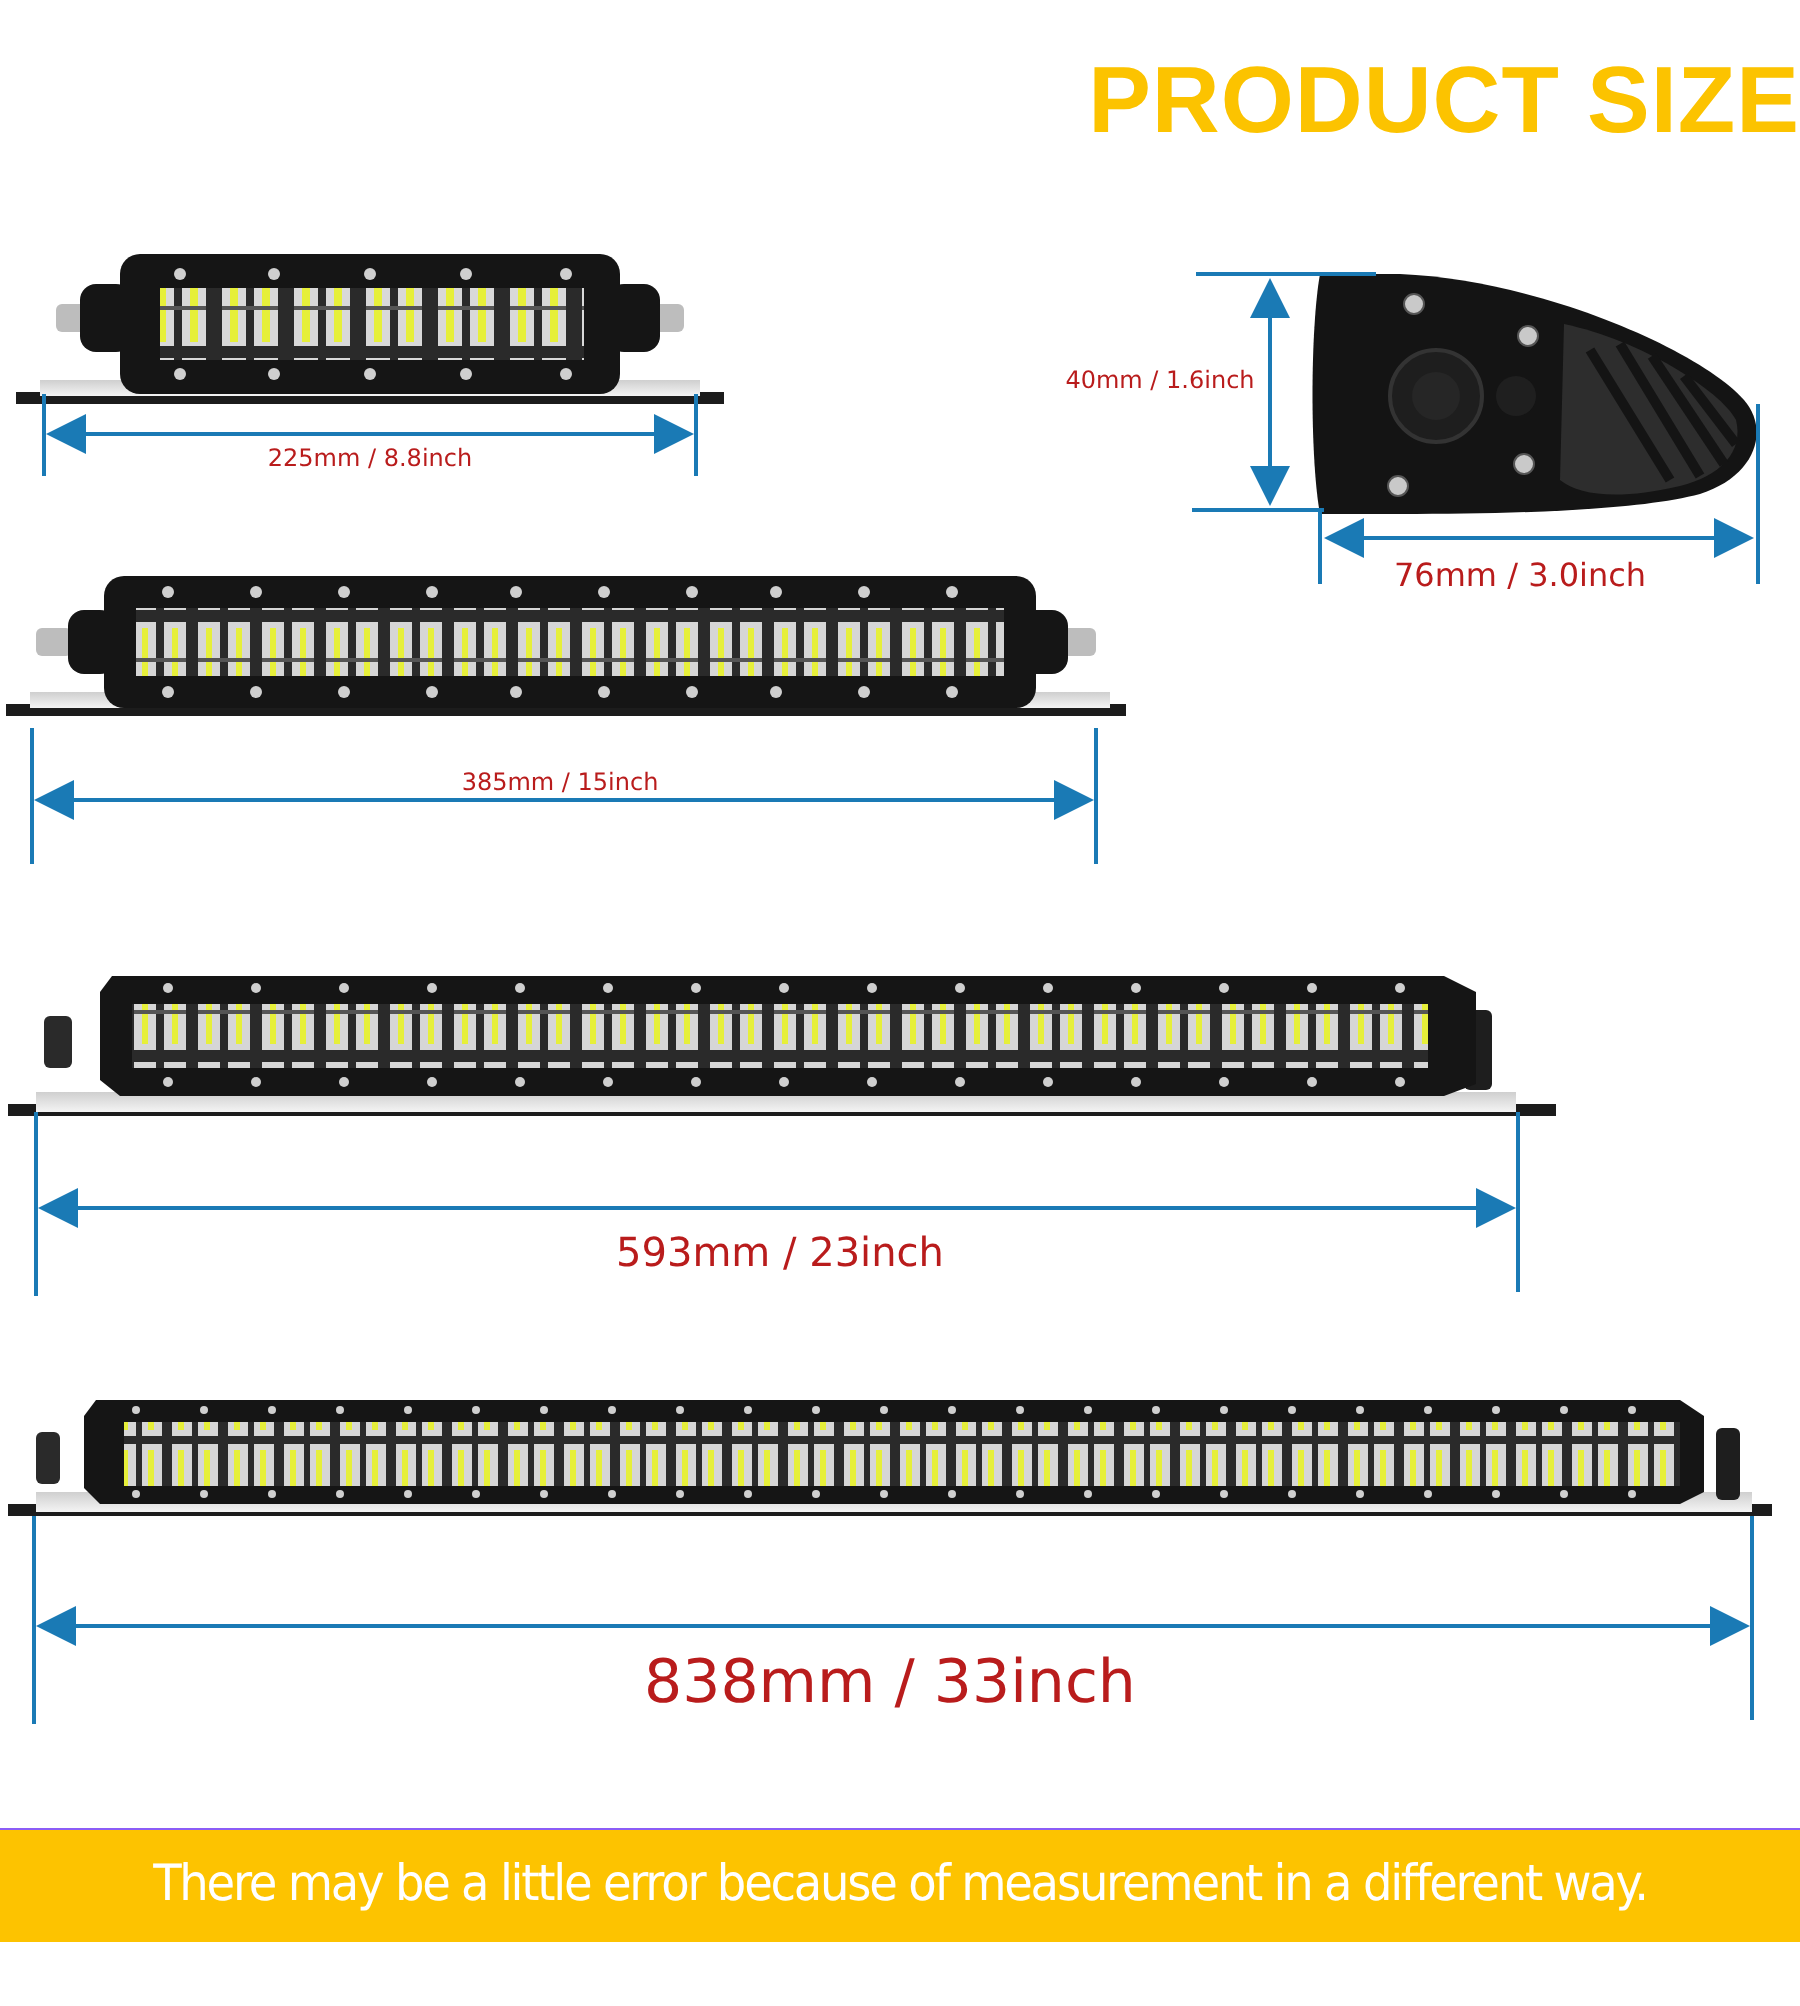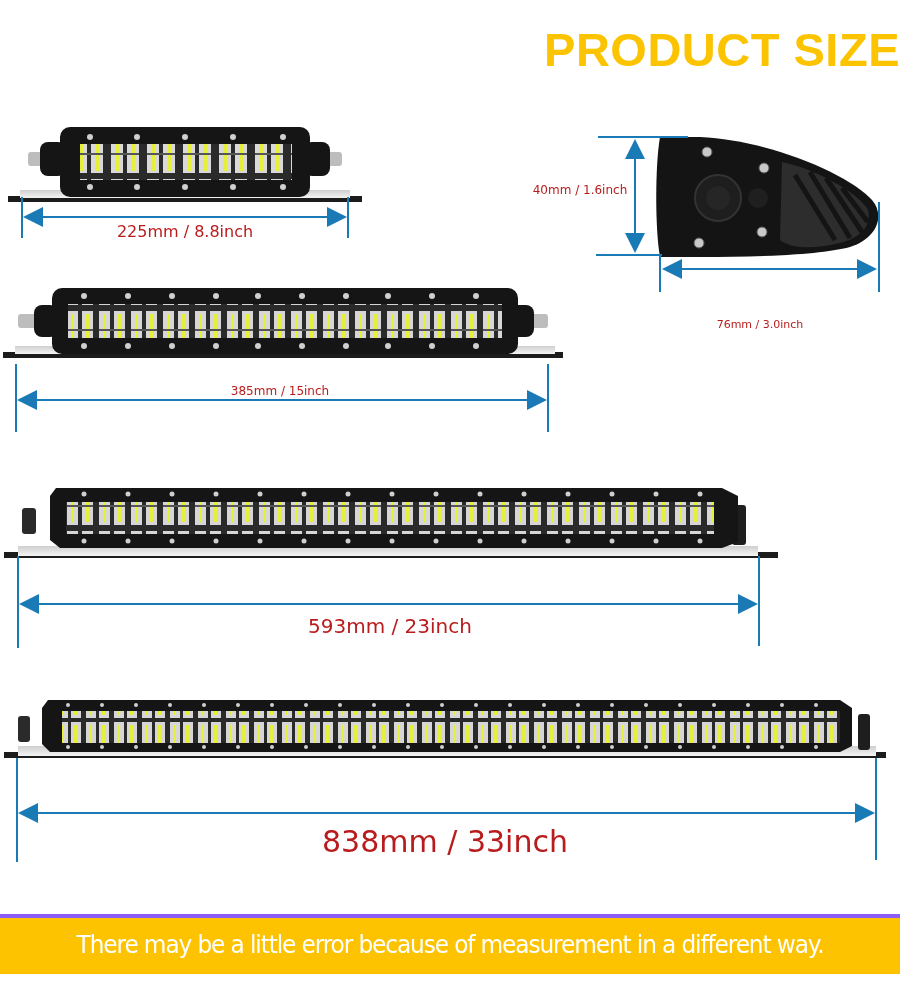--- a/index.html
+++ b/index.html
@@ -8,21 +8,21 @@
     position: absolute; left: 0; top: 22px; width: 900px; text-align: right;
     font-family: "Liberation Sans", sans-serif; font-weight: bold; font-size: 47px;
     color: #fcc300; letter-spacing: 0.5px;
   }
   .dim-label {
     position: absolute; text-align: center; color: #b91c1c;
     font-family: "DejaVu Sans", sans-serif;
   }
   .banner {
     position: absolute; left: 0; top: 914px; width: 900px; height: 56px;
-    background: #fdc300; border-top: 4px solid #8b5cf6;
+    background: #fdc300; border-top: 1px solid #8b5cf6;
   }
   .banner-text {
     position: absolute; left: 0; top: 0; width: 900px; height: 56px; line-height: 54px;
     text-align: center; color: #ffffff; font-family: "DejaVu Sans", sans-serif;
     font-size: 25px; letter-spacing: -1.2px; white-space: nowrap; transform: scaleX(0.93); transform-origin: center;
   }
   svg { position: absolute; left: 0; top: 0; }
 </style>
 </head>
 <body>
@@ -262,22 +262,22 @@
         <circle cx="816" cy="747" r="2"></circle>
     </g>
   </g>
   <g stroke="#1a7ab5" stroke-width="2" fill="none">
     <line x1="17" y1="758" x2="17" y2="862"></line>
     <line x1="876" y1="758" x2="876" y2="860"></line>
     <line x1="20" y1="813" x2="873" y2="813" marker-start="url(#arrL)" marker-end="url(#arrR)"></line>
   </g>
 </svg>
 
-<div class="dim-label" style="left:60px; top:222px; width:250px; font-size:16px;">225mm / 8.8inch</div>
+<div class="dim-label" style="left:60px; top:222px; width:250px; font-size:12px;">225mm / 8.8inch</div>
 <div class="dim-label" style="left:520px; top:183px; width:120px; font-size:12px; text-align:center;">40mm / 1.6inch</div>
-<div class="dim-label" style="left:680px; top:278px; width:160px; font-size:11px;margin-top:40px;">76mm / 3.0inch</div>
+<div class="dim-label" style="left:680px; top:278px; width:160px; font-size:16px;">76mm / 3.0inch</div>
 <div class="dim-label" style="left:140px; top:384px; width:280px; font-size:12px;">385mm / 15inch</div>
 <div class="dim-label" style="left:250px; top:614px; width:280px; font-size:20px;">593mm / 23inch</div>
 <div class="dim-label" style="left:300px; top:824px; width:290px; font-size:30px;">838mm / 33inch</div>
 
 <div class="banner">
   <div class="banner-text">There may be a little error because of measurement in a different way.</div>
 </div>
 
 </body></html>

